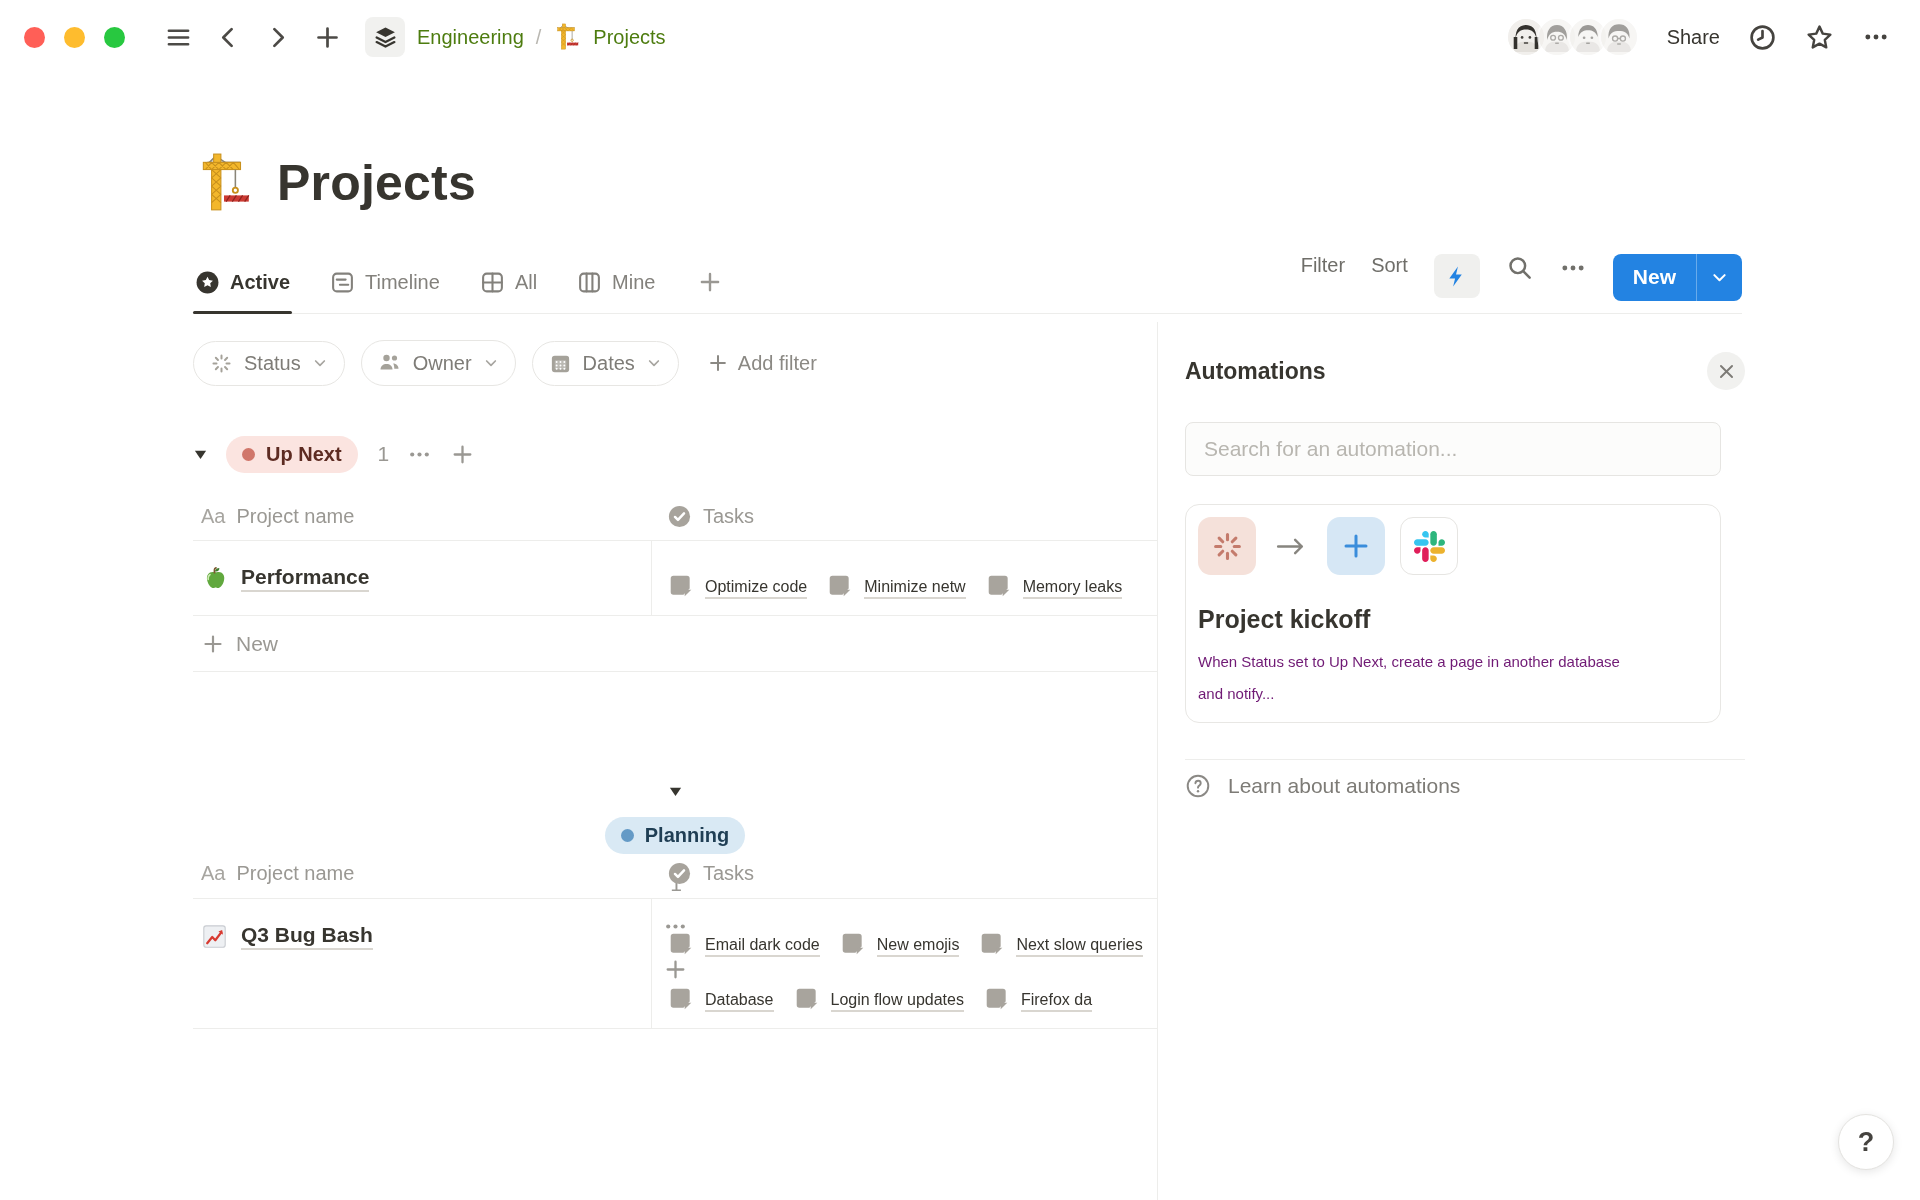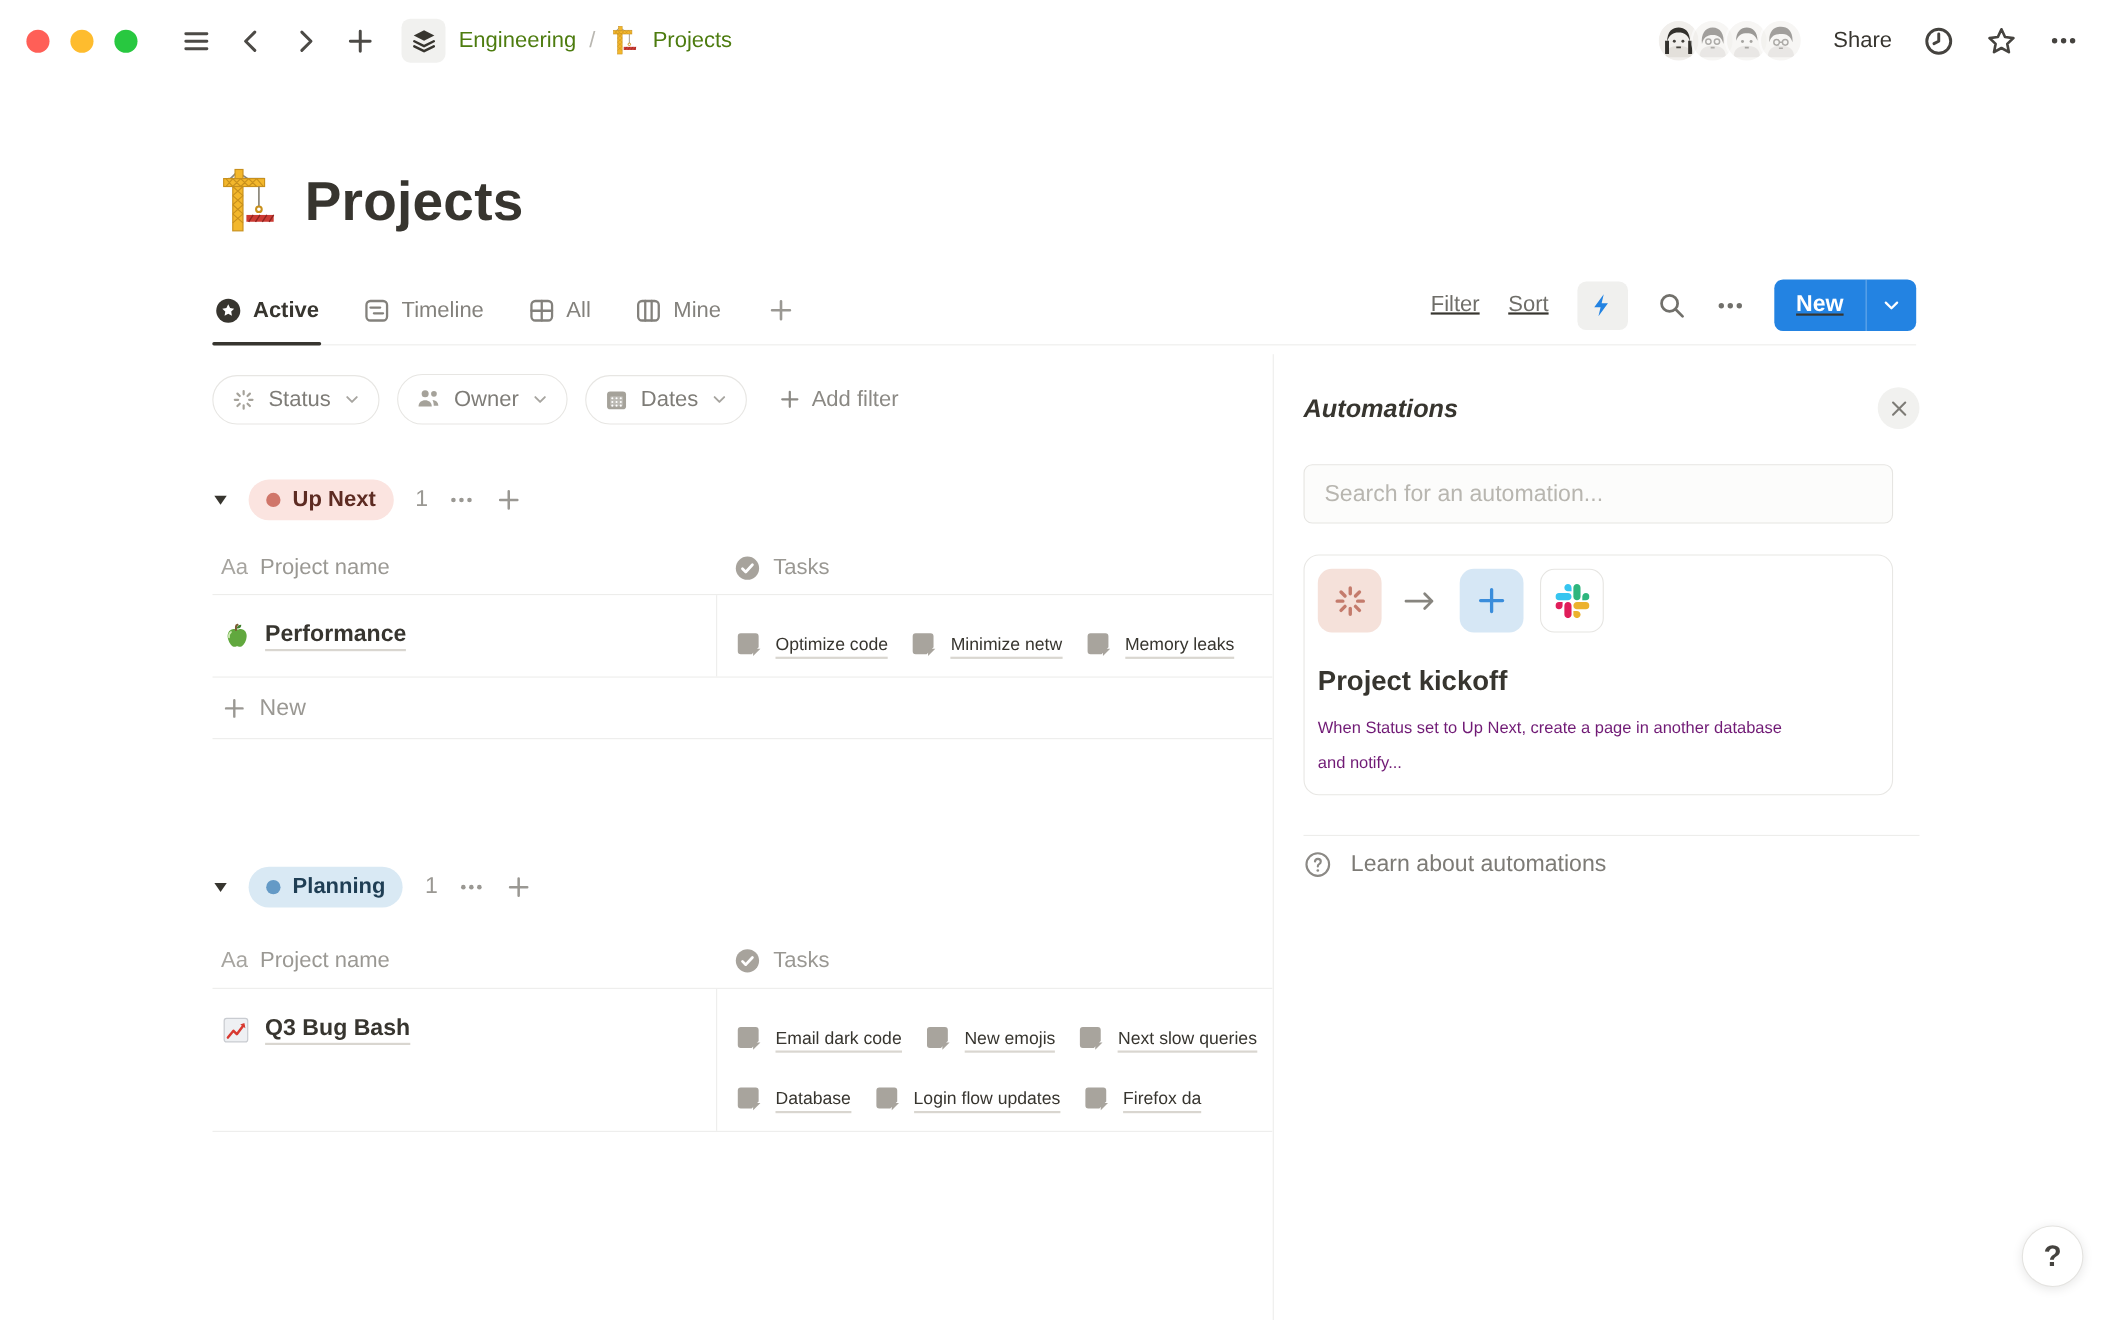--- a/index.html
+++ b/index.html
@@ -32,38 +32,38 @@
   
   .page-title { margin:78px 0 0 193px; display:flex; align-items:center; gap:22px; font-size:50px; font-weight:700; letter-spacing:.2px; }
 
   
   .tabbar { margin:40px 0 0 193px; width:1549px; display:flex; align-items:flex-end; justify-content:space-between; border-bottom:1px solid #ededeb; }
   .tabs { display:flex; align-items:flex-end; gap:36px; }
   .tab { position:relative; display:flex; align-items:center; gap:10px; font-size:20px; color:#83817c; padding:10px 2px 18px; cursor:pointer; }
   .tab.active { color:#37352f; font-weight:700; }
   .tab.active::after { content:""; position:absolute; left:0; right:0; bottom:-1px; height:3px; background:#37352f; border-radius:2px; }
   .tab-plus { color:#9a9893; padding:10px 4px 18px; cursor:pointer; }
-  .controls { display:flex; align-items:center; gap:26px; padding-bottom:12px;text-decoration:underline; }
+  .controls { display:flex; gap:26px; padding-bottom:12px; }
   .ctrl-label { font-size:20px; color:#6f6e69; cursor:pointer; }
   .bolt-btn { background:#f0f0ee; border-radius:8px; width:46px; height:44px; display:flex; align-items:center; justify-content:center; cursor:pointer; }
   .ctrl-icon { color:#71706b; cursor:pointer; }
   .new-btn { display:flex; align-items:stretch; background:#2383e2; border-radius:8px; overflow:hidden; color:#fff; font-size:21px; font-weight:700; cursor:pointer; }
   .new-main { padding:11px 20px 12px; }
   .new-caret { display:flex; align-items:center; padding:0 13px; border-left:1px solid rgba(255,255,255,.32); }
 
   
   .filters { margin:26px 0 0 193px; display:flex; align-items:center; gap:16px; }
   .chip { display:flex; align-items:center; gap:11px; border:1px solid #e7e6e3; border-radius:26px; padding:10px 16px 10px 16px; font-size:20px; color:#7e7c77; cursor:pointer; }
   .chip-chевron { color:#a7a5a0; }
   .add-filter { display:flex; align-items:center; gap:9px; color:#8b8984; font-size:20px; margin-left:12px; cursor:pointer; }
 
   
   .board { margin-left:193px; width:964px; overflow:hidden; }
   .group-header { display:flex; align-items:center; gap:18px; height:44px; margin-top:46px; }
-  .g2 .group-header { margin-top:112px; }
+  .g2 .group-header { margin-top:112px;flex-direction:column; }
   .toggle { color:#37352f; cursor:pointer; display:flex; }
   .badge { display:flex; align-items:center; gap:11px; border-radius:22px; padding:7px 16px; font-size:20px; font-weight:700; cursor:pointer; }
   .badge .dot { width:13px; height:13px; border-radius:50%; }
   .b-red { background:#fbe4e0; color:#5d2b22; } .b-red .dot { background:#d0766a; }
   .b-blue { background:#d9e9f4; color:#1f3e54; } .b-blue .dot { background:#649ac6; }
   .g-count { font-size:21px; color:#9a9893; margin-left:2px; }
   .g-icon { color:#9a9893; cursor:pointer; }
 
   .thead { display:flex; align-items:center; height:48px; margin-top:16px; color:#9a9893; font-size:20px; }
   .g2 .thead { margin-top:20px; height:50px; }
@@ -75,21 +75,21 @@
   .td-name .cell-line { display:flex; align-items:center; gap:13px; height:42px; }
   .name-link { border-bottom:2px solid #d9d6d0; padding-bottom:1px; cursor:pointer; }
   .td-tasks { flex:1; border-left:1px solid #ededeb; padding:16px 0 16px 16px; display:flex; flex-wrap:wrap; gap:13px 20px; align-content:flex-start; }
   .task { display:flex; align-items:flex-end; gap:11px; height:42px; font-size:16px; font-weight:400; white-space:nowrap; cursor:pointer; }
   .task-label { border-bottom:2px solid #d9d6d0; padding-bottom:1px; }
   .new-row { display:flex; align-items:center; gap:11px; height:56px; padding-left:8px; color:#9a9893; font-size:21px; border-bottom:1px solid #ededeb; cursor:pointer; }
 
   
   .panel { position:absolute; left:1157px; top:322px; right:0; bottom:0; background:#fff; border-left:1px solid #ededeb; padding:30px 0 0 27px; }
   .panel-head { width:560px; display:flex; align-items:center; justify-content:space-between; }
-  .panel-title { font-size:23px; font-weight:700;font-style:italic; }
+  .panel-title { font-size:23px; font-weight:700; }
   .close-btn { width:38px; height:38px; border-radius:50%; background:#f1f1ef; display:flex; align-items:center; justify-content:center; color:#7d7b76; cursor:pointer; }
   .search { margin-top:32px; width:536px; height:54px; border:1px solid #e6e5e2; background:#fcfcfb; border-radius:8px; font-size:21px; color:#37352f; padding:0 18px; font-family:"Liberation Sans",sans-serif; outline:none; }
   .search::placeholder { color:#b8b6b0; }
   .card { margin-top:28px; width:536px; border:1px solid #e8e7e4; border-radius:14px; padding:12px; cursor:pointer; }
   .card-icons { display:flex; align-items:center; gap:15px; }
   .sq { width:58px; height:58px; border-radius:13px; display:flex; align-items:center; justify-content:center; }
   .sq-peach { background:#f5e1da; color:#c47b6c; }
   .sq-blue  { background:#d6e7f5; color:#3a8ddb; margin-left:2px; }
   .sq-white { background:#fff; border:1px solid #e6e5e2; }
   .card-arrow { color:#87857f; margin:0 2px; }

